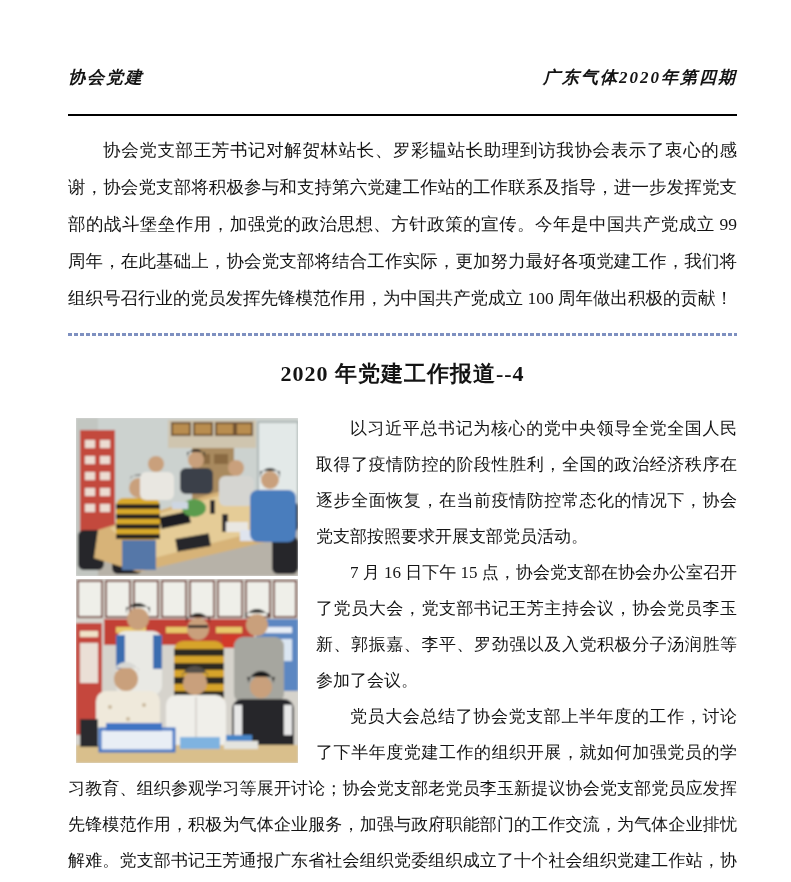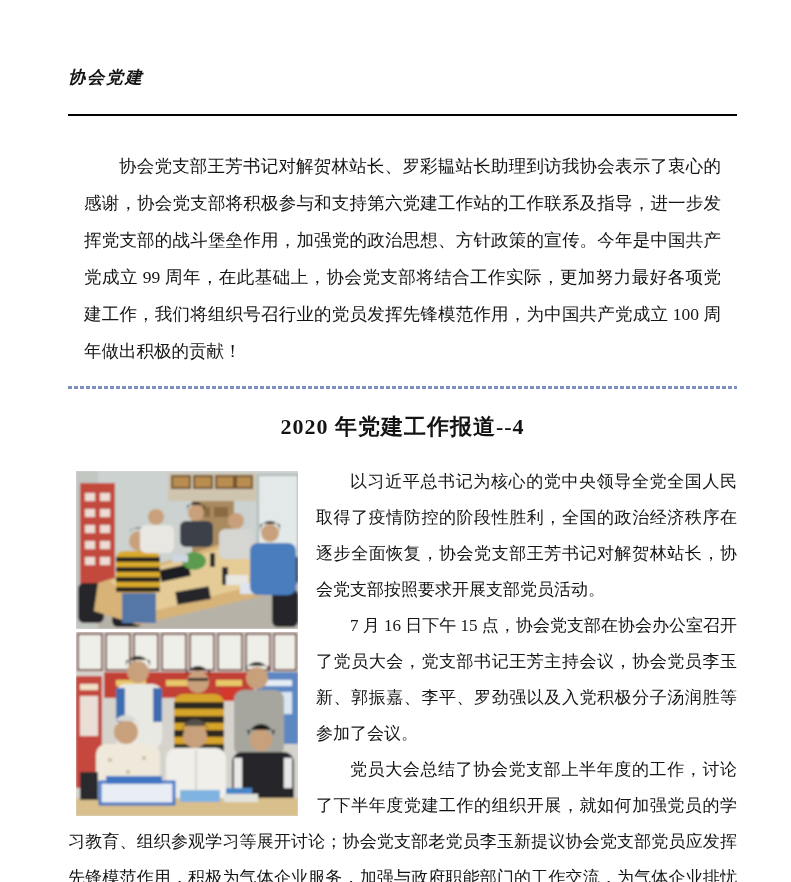--- a/index.html
+++ b/index.html
@@ -16,21 +16,21 @@
   
   .header{
     display:flex;justify-content:space-between;align-items:flex-end;
     padding-top:66px;padding-bottom:25px;
     border-bottom:2px solid #000;
     font-size:17px;font-weight:bold;font-style:italic;
     letter-spacing:2px;
   }
   
   .intro{
-    margin:16px;padding-top:16px;
+    margin:0;padding-top:16px;
     font-size:17.5px;line-height:37px;
     text-align:justify;text-indent:2em;
   }
   
   .dashed{
     margin-top:16px;height:3px;
     background:repeating-linear-gradient(90deg,#7e90c0 0 4px,rgba(0,0,0,0) 4px 6px);
   }
   
   .title{
@@ -52,20 +52,21 @@
   }
 </style>
 </head>
 <body>
 
 <div class="page">
   <div class="content">
 
     <div class="header">
       <span>协会党建</span>
+      <span>广东气体2020年第四期</span>
     </div>
 
     <p class="intro">协会党支部王芳书记对解贺林站长、罗彩韫站长助理到访我协会表示了衷心的感谢，协会党支部将积极参与和支持第六党建工作站的工作联系及指导，进一步发挥党支部的战斗堡垒作用，加强党的政治思想、方针政策的宣传。今年是中国共产党成立 99 周年，在此基础上，协会党支部将结合工作实际，更加努力最好各项党建工作，我们将组织号召行业的党员发挥先锋模范作用，为中国共产党成立 100 周年做出积极的贡献！</p>
 
     <div class="dashed"></div>
 
     <h1 class="title first">2020 年党建工作报道--4</h1>
 
     <div class="article-body">
 
@@ -209,19 +210,19 @@
             <rect x="4" y="140" width="18" height="28" fill="#2a2a2e"></rect>
             <rect x="24" y="150" width="74" height="22" fill="#e9eef5" stroke="#3f74c4" stroke-width="3"></rect>
             <rect x="30" y="144" width="56" height="8" fill="#3f74c4"></rect>
             <rect x="104" y="158" width="40" height="12" fill="#7fb3e0"></rect>
             <rect x="148" y="162" width="34" height="8" fill="#e4e4de"></rect>
             <rect x="150" y="156" width="26" height="6" fill="#4a86c8"></rect>
           </g>
         </svg>
       </div>
 
-      <p class="body-par">以习近平总书记为核心的党中央领导全党全国人民取得了疫情防控的阶段性胜利，全国的政治经济秩序在逐步全面恢复，协会党支部王芳书记对解贺林站长，协会党支部按照要求开展支部党员活动。</p>
+      <p class="body-par">以习近平总书记为核心的党中央领导全党全国人民取得了疫情防控的阶段性胜利，全国的政治经济秩序在逐步全面恢复，在当前疫情防控常态化的情况下，协会党支部按照要求开展支部党员活动。</p>
       <p class="body-par">7 月 16 日下午 15 点，协会党支部在协会办公室召开了党员大会，党支部书记王芳主持会议，协会党员李玉新、郭振嘉、李平、罗劲强以及入党积极分子汤润胜等参加了会议。</p>
       <p class="body-par">党员大会总结了协会党支部上半年度的工作，讨论了下半年度党建工作的组织开展，就如何加强党员的学习教育、组织参观学习等展开讨论；协会党支部老党员李玉新提议协会党支部党员应发挥先锋模范作用，积极为气体企业服务，加强与政府职能部门的工作交流，为气体企业排忧解难。党支部书记王芳通报广东省社会组织党委组织成立了十个社会组织党建工作站，协助广东省社会组织委员会在工作范围内开展党建指导和服务工作，协会党支部已申请加入了第六党建工作站的情况，以及 7 月 15 日下午广东省社会组织党委第六</p>
     </div>
 
   </div>
 </div>
 
 </body></html>

